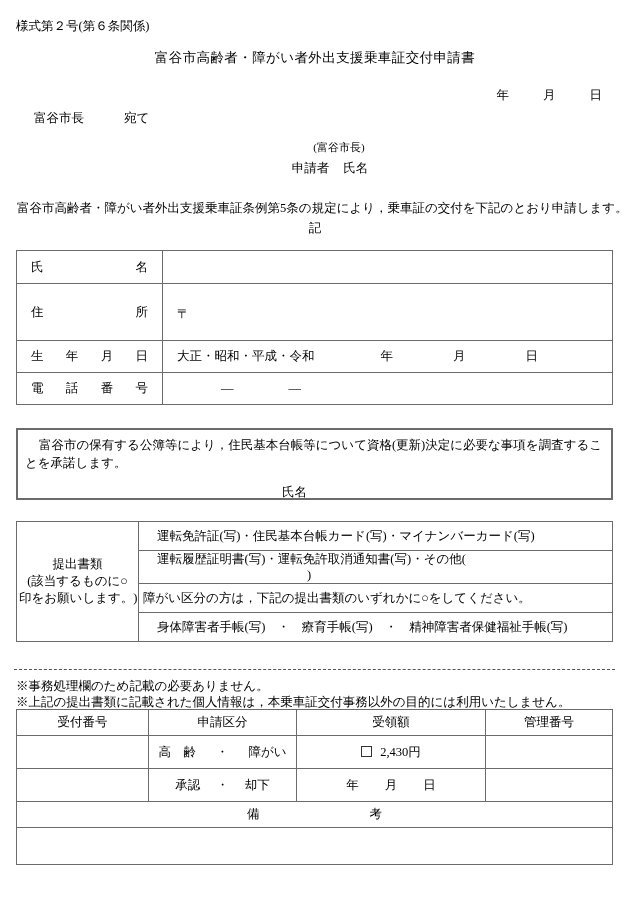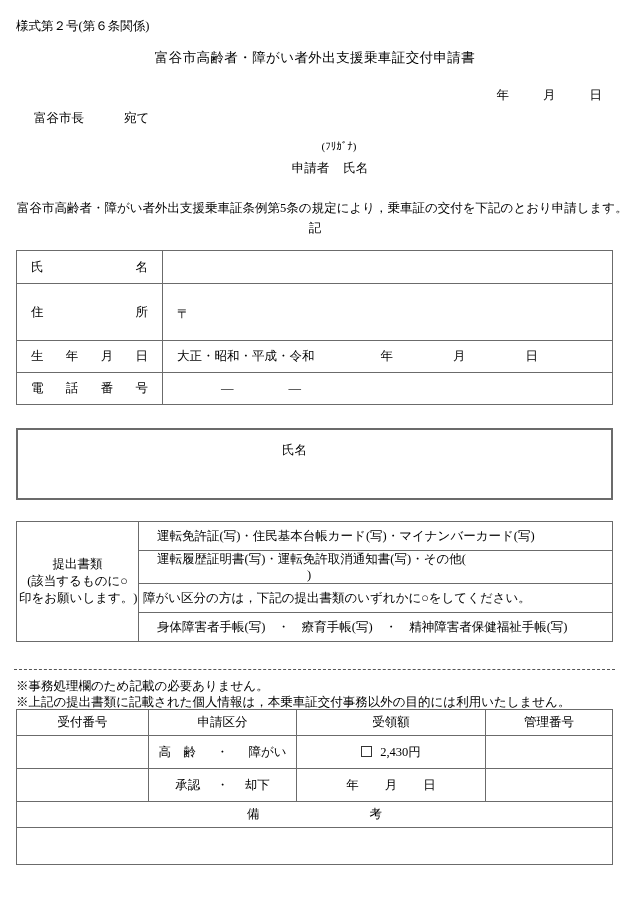--- a/index.html
+++ b/index.html
@@ -242,21 +242,21 @@
   <div class="doc-title">富谷市高齢者・障がい者外出支援乗車証交付申請書</div>
 
   <div class="date-line">
     <span class="y">年</span><span class="m">月</span><span class="d">日</span>
   </div>
 
   <div class="addressee">
     <span>富谷市長</span><span class="to">宛て</span>
   </div>
 
-  <div class="furigana">(ﾌﾘｶﾞﾅ)</div>
+  <div class="furigana">(富谷市長)</div>
 
   <div class="applicant">
     <span>申請者</span><span class="nm">氏名</span>
   </div>
 
   <div class="statement">富谷市高齢者・障がい者外出支援乗車証条例第5条の規定により，乗車証の交付を下記のとおり申請します。</div>
   <div class="ki">記</div>
 
   <table class="grid" id="applicant-table">
     <tbody>
@@ -279,20 +279,21 @@
     <tr class="row-tel">
       <td class="lbl">電　話　番　号</td>
       <td class="val">
         <span class="tel-dash1">—</span><span class="tel-dash2">—</span>
       </td>
     </tr>
   </tbody>
     </table>
 
   <div id="consent-box">
+    <div class="ctext">富谷市の保有する公簿等により，住民基本台帳等について資格(更新)決定に必要な事項を調査することを承諾します。</div>
     <div class="csign">氏名</div>
   </div>
 
   <table class="grid" id="documents-table">
     <tbody>
         <tr>
       <td class="doc-lbl" rowspan="4">
         <div>提出書類</div>
         <div>(該当するものに○</div>
         <div>印をお願いします。)</div>

